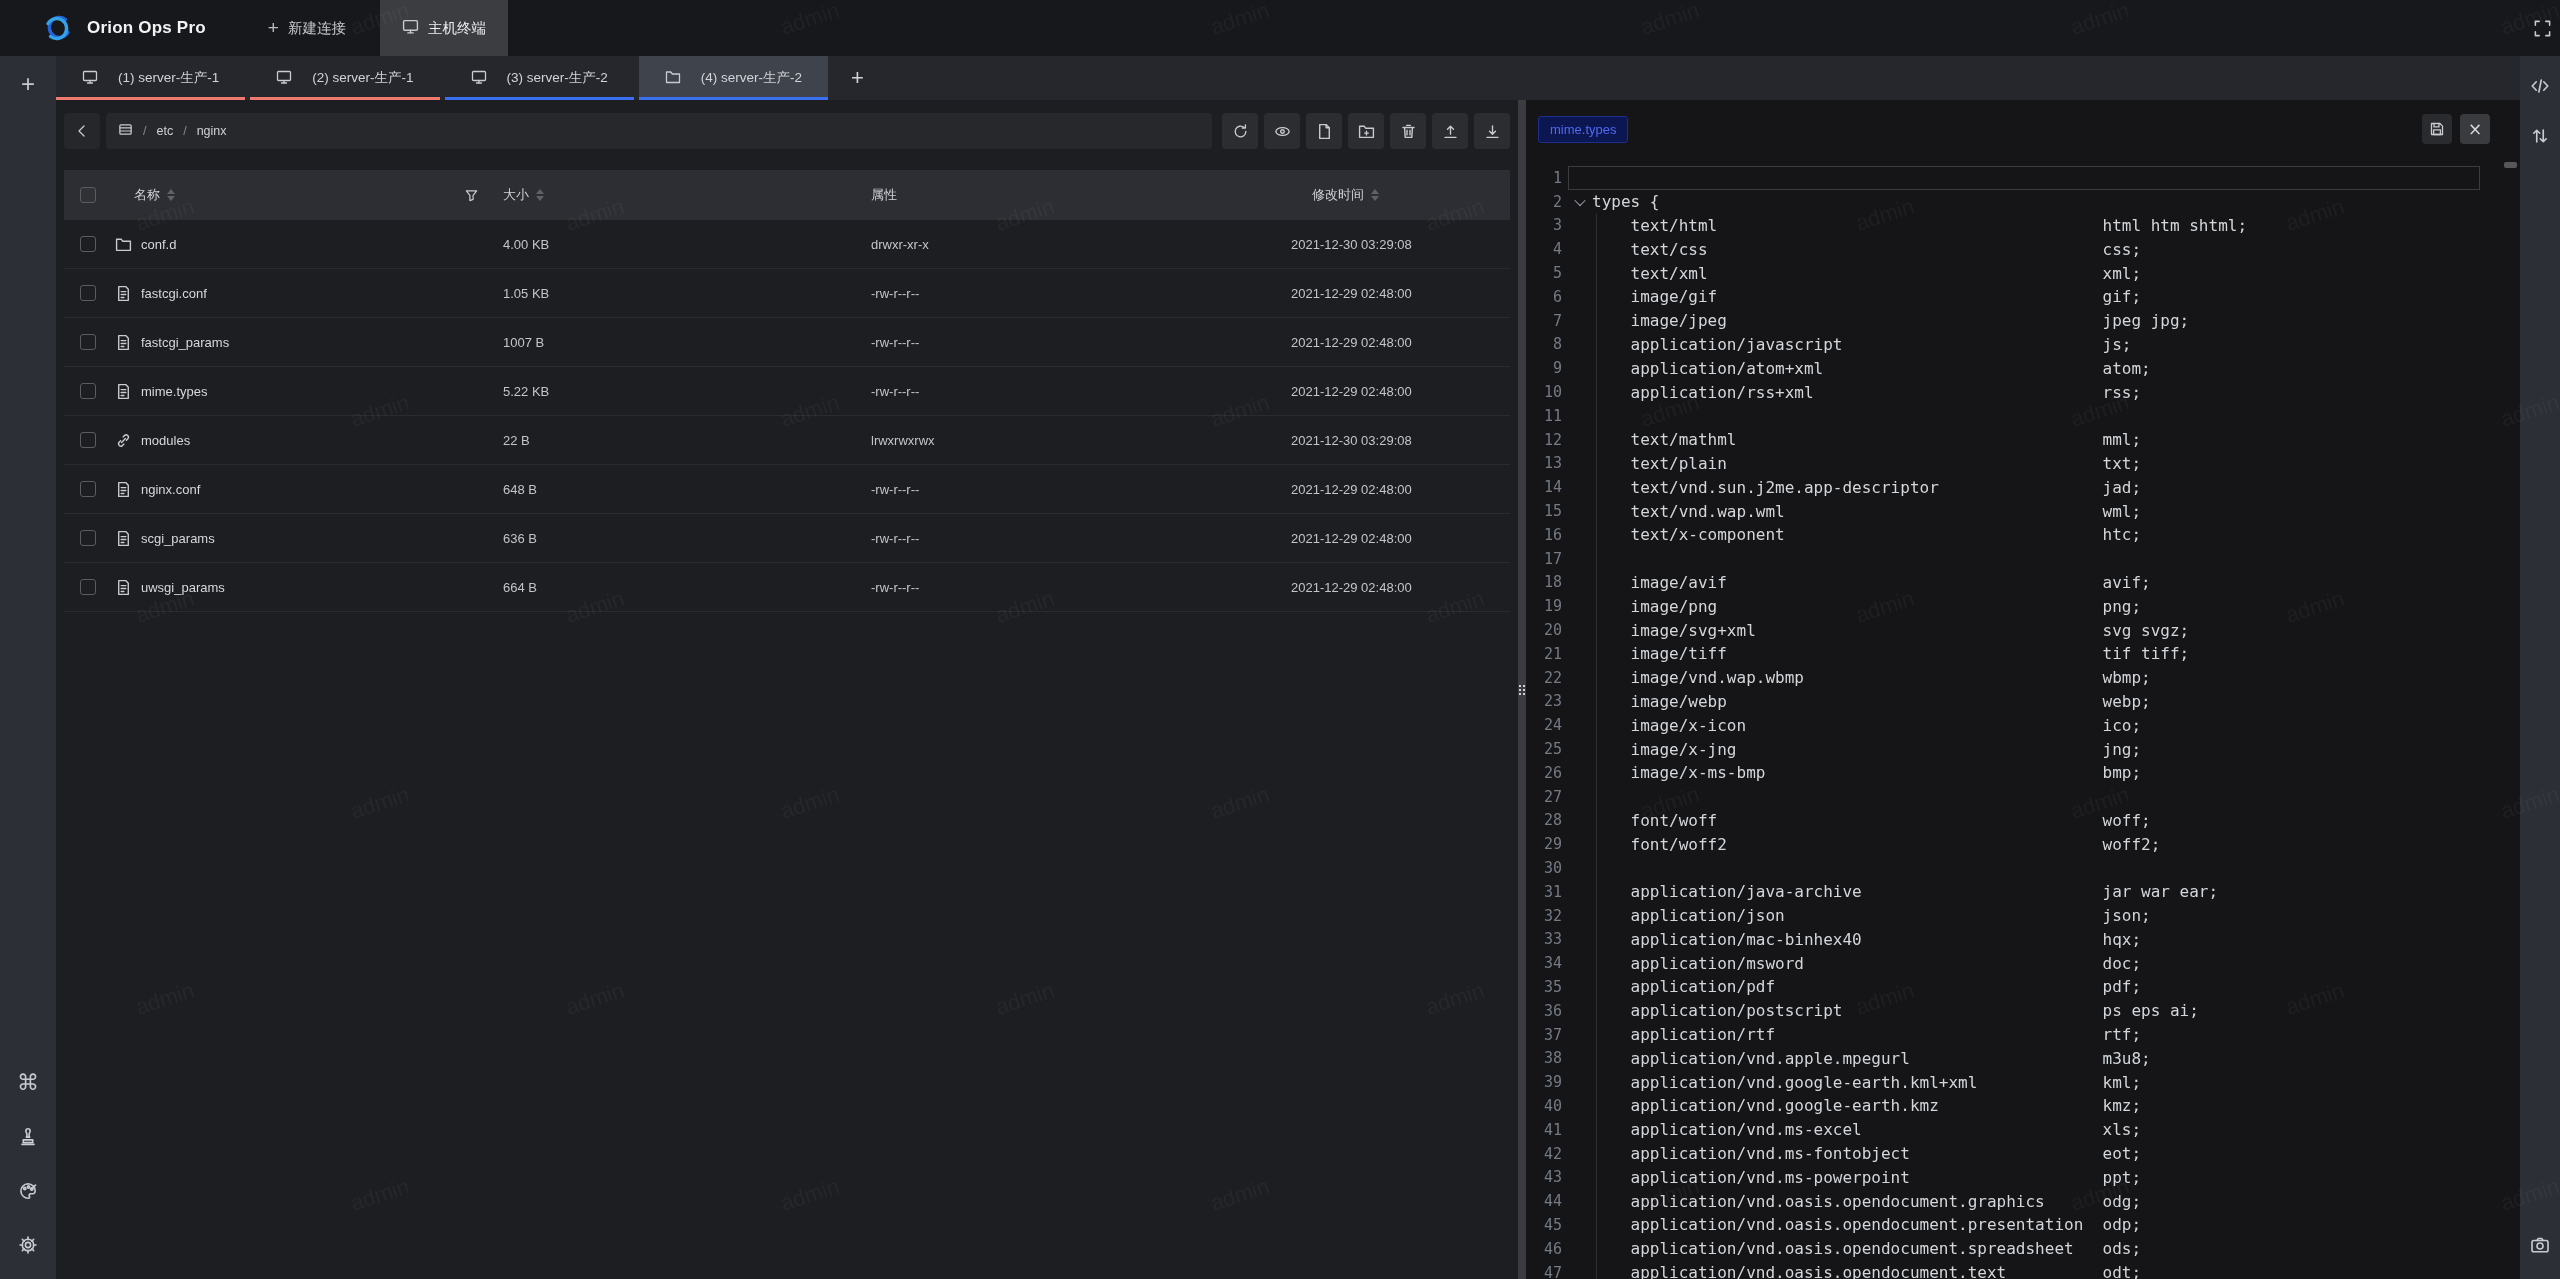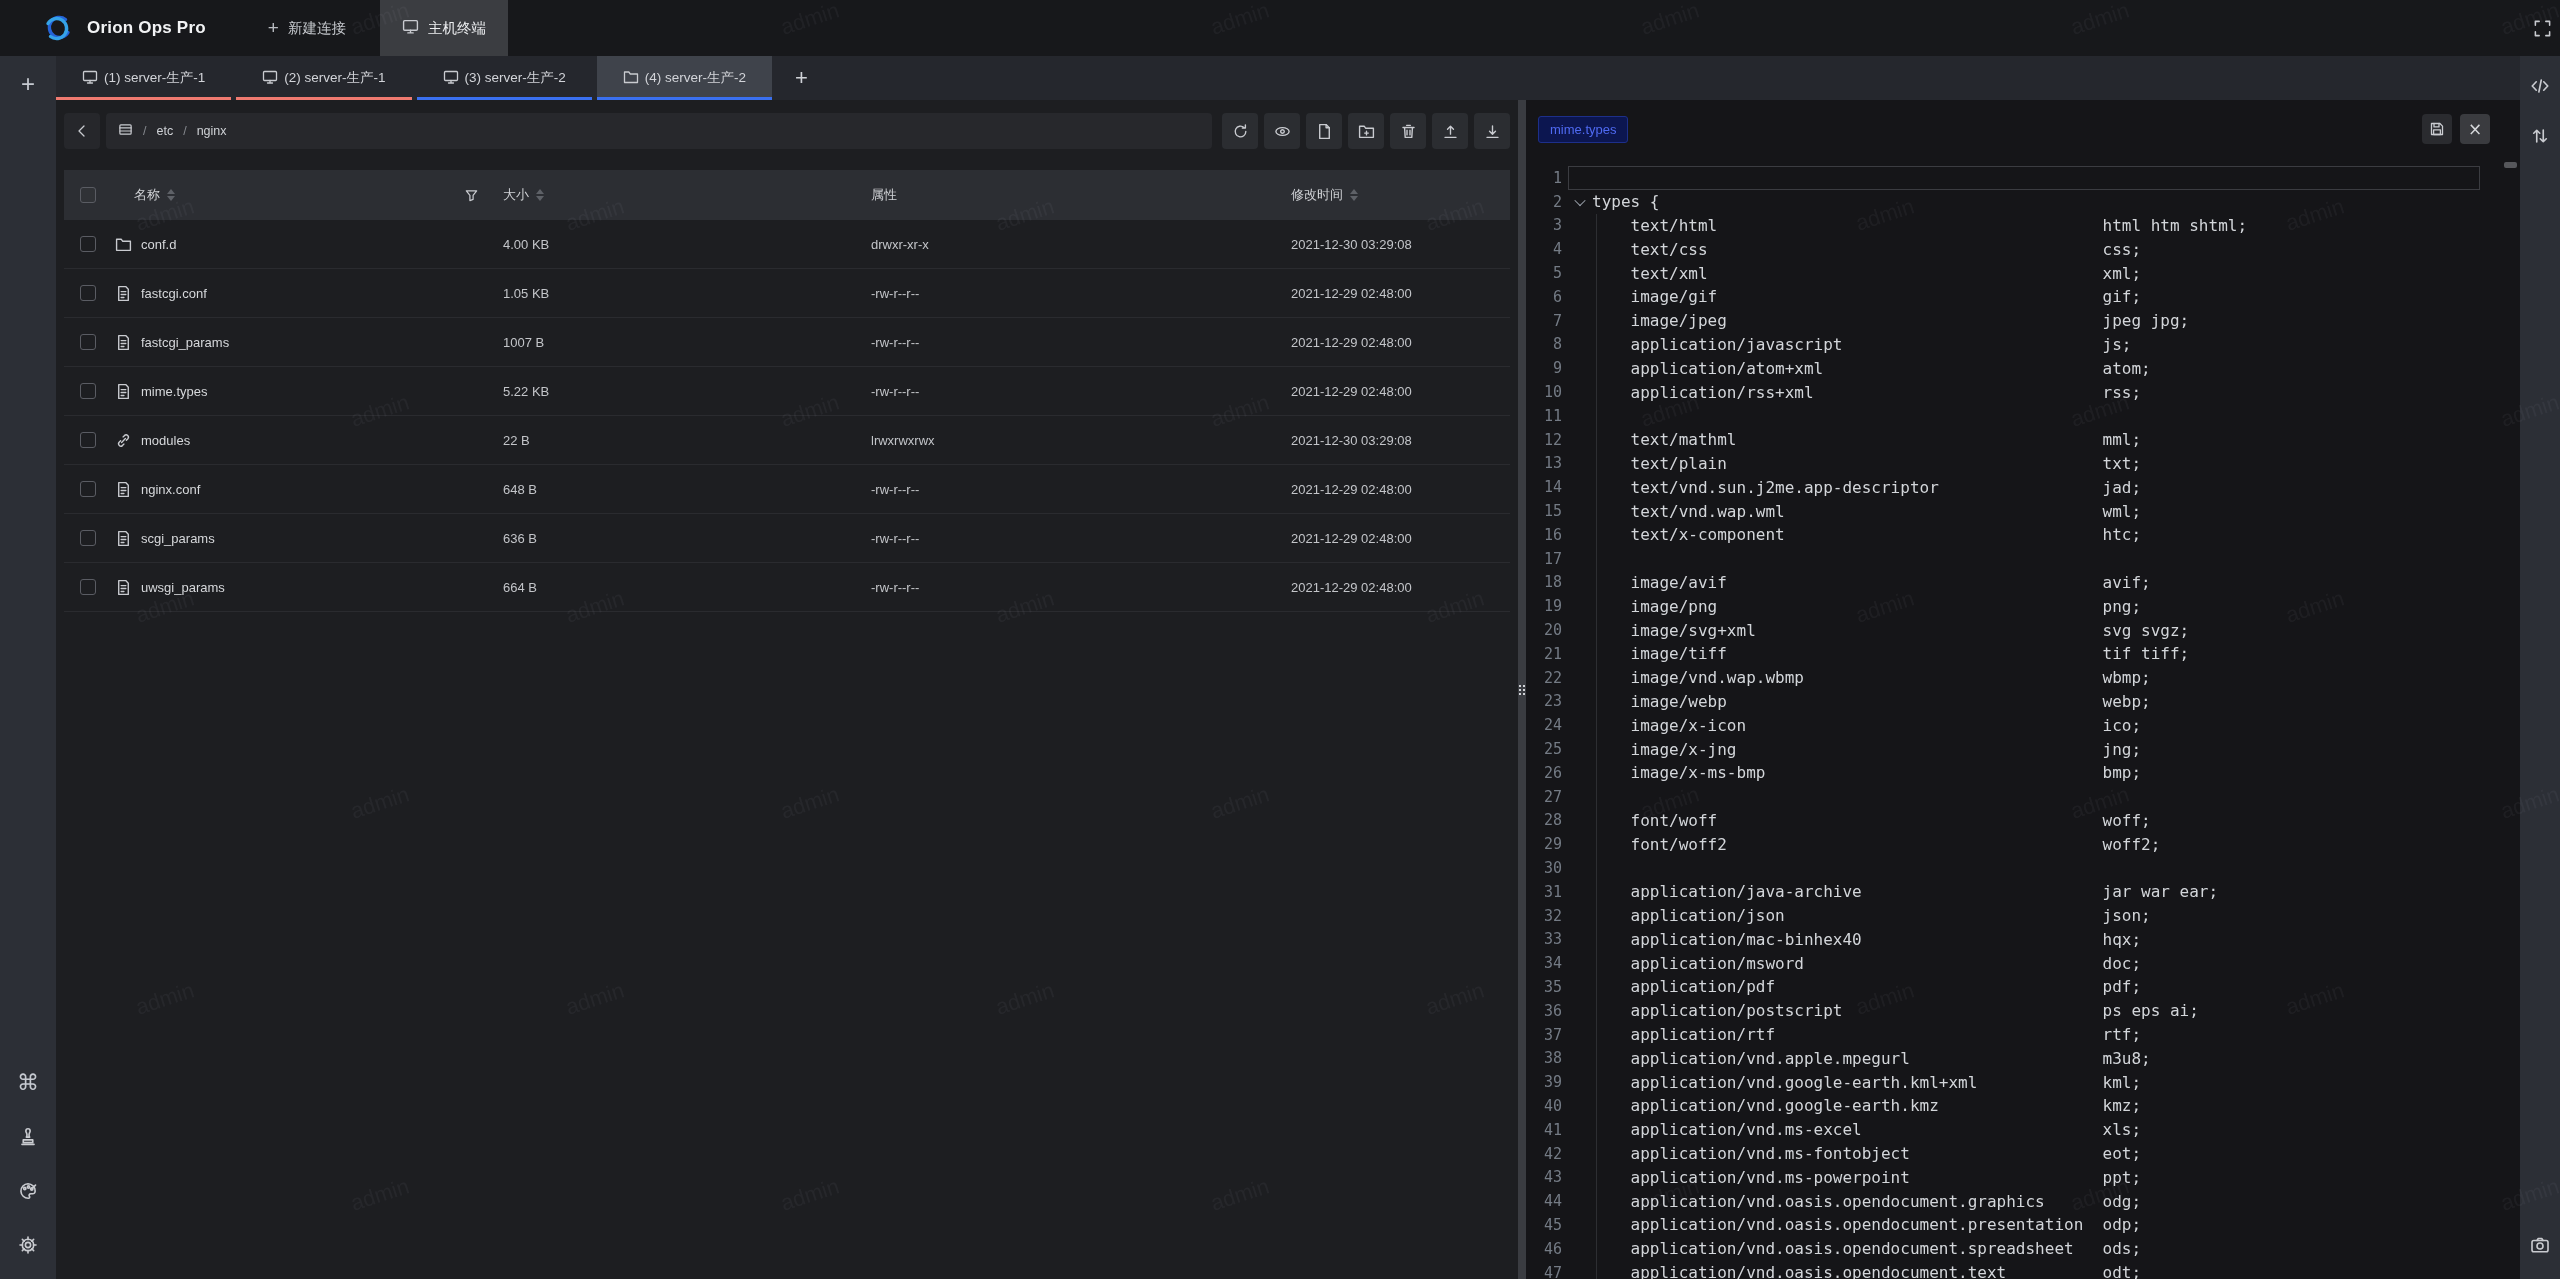--- a/index.html
+++ b/index.html
@@ -28,21 +28,21 @@
   .rail-spacer { flex:1; }
   .left-rail .railbtn.bottom { margin-bottom:14px; }
   .right-rail { flex:0 0 36px; background:#2c2f36; display:flex; flex-direction:column; align-items:center; }
   .right-rail .railbtn { margin-top:10px; }
   .right-rail .cam { margin-bottom:14px; margin-top:0; }
 
   .center { flex:1; display:flex; flex-direction:column; min-width:0; }
 
   
   .tabstrip { height:44px; background:#25272d; display:flex; align-items:stretch; flex:0 0 44px; }
-  .tab { position:relative; display:flex; align-items:center; gap:6px; padding:16px 26px; color:#d2d4d9;
+  .tab { position:relative; display:flex; align-items:center; gap:20px; padding:16px 26px; color:#d2d4d9;
          font-size:13.5px; cursor:pointer; margin-right:5px; }
   .tab.active { background:#3f434b; }
   .tab-underline { position:absolute; left:0; right:0; bottom:0; height:3px; }
   .tab-add { color:#cfd2d7; font-size:22px; padding:0 18px; background:none; border:none; cursor:pointer; }
 
   
   .content { flex:1; display:flex; min-height:0; }
 
   
   .filepanel { flex:1; background:#1d1e21; padding:12px 8px 0 8px; min-width:0; }
@@ -53,21 +53,21 @@
   .breadcrumb { flex:1; height:36px; background:#27282c; border-radius:4px; display:flex; align-items:center;
                 padding:0 12px; gap:10px; margin-right:4px; }
   .breadcrumb .seg { color:#cfd2d6; font-size:12.5px; }
   .breadcrumb .sep { color:#85888e; font-size:12.5px; }
 
   .ftable { margin-top:20px; }
   .tgrid { display:grid; grid-template-columns:44px 395px 368px 420px 1fr; align-items:center; }
   .thead { height:50px; background:#2c2e33; color:#d0d2d6; font-size:13px; }
   .th { display:flex; align-items:center; height:100%; }
   .th-name-label { margin-left:26px; }
-  .th-time-label { }
+  .th-time-label { margin-left:21px; }
   .sort { display:inline-flex; flex-direction:column; gap:2px; margin-left:7px; }
   .sort i { width:0; height:0; border-left:4px solid transparent; border-right:4px solid transparent; display:block; }
   .sort .up { border-bottom:5px solid #5e6167; }
   .sort .dn { border-top:5px solid #5e6167; }
   .th-filter { margin-left:auto; margin-right:24px; display:flex; }
   .checkbox { width:16px; height:16px; border:1px solid #5a5c63; border-radius:3px; margin-left:16px; display:block; cursor:pointer; }
   .checkbox.hdr { background:#303236; }
   .trow { height:49px; border-bottom:1px solid #2a2b2f; color:#c3c5c9; font-size:13px; cursor:pointer; }
   .cell-name { display:flex; align-items:center; color:#d6d8db; }
   .ficon { margin-left:7px; margin-right:9px; display:flex; }

